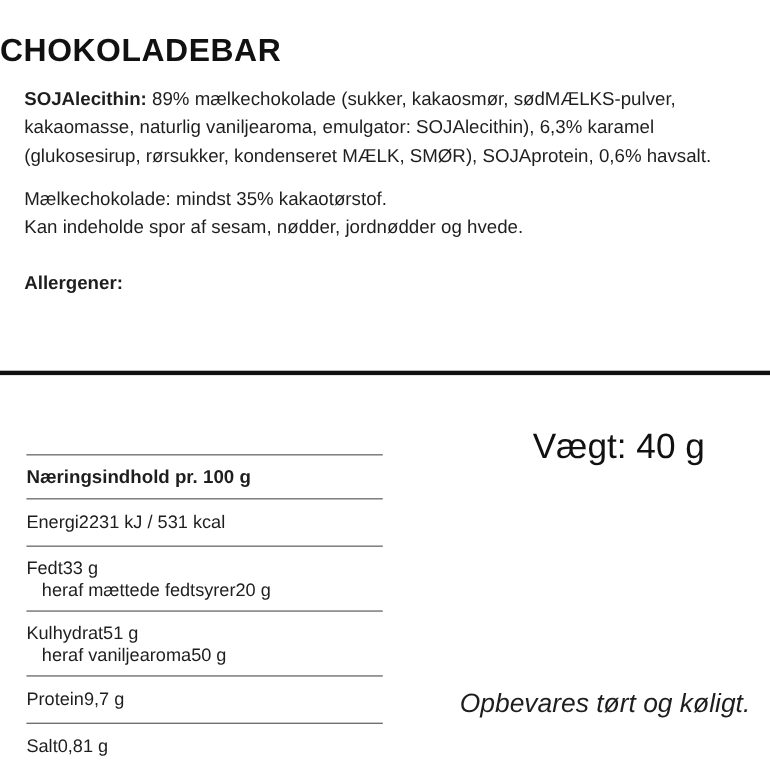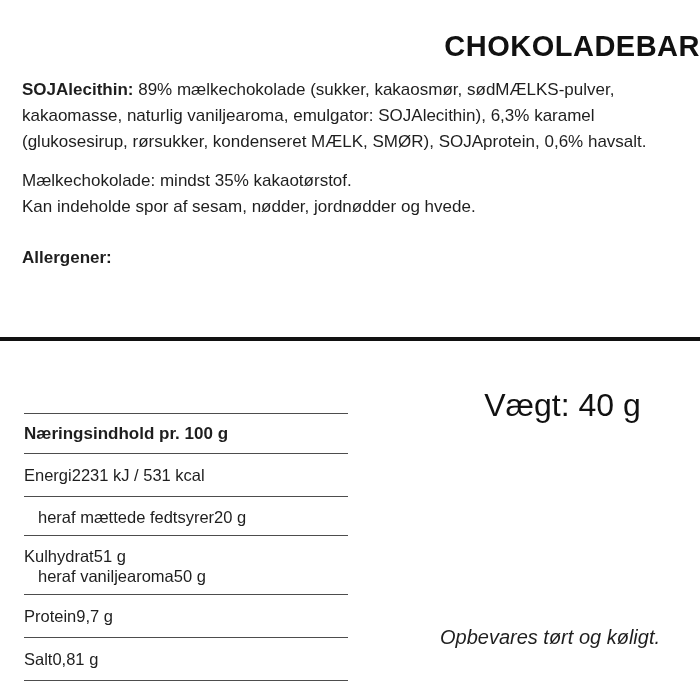--- a/index.html
+++ b/index.html
@@ -10,21 +10,21 @@
   }
   .sheet {
     position: relative;
     width: 700px;
     height: 700px;
     background: #ffffff;
     overflow: hidden;
   }
   .title {
     margin-top: 30px;
-    text-align: right;
+    text-align: left;
     font-size: 29px;
     font-weight: 700;
     letter-spacing: 0.5px;
     color: #111111;
   }
   .body-text {
     font-size: 17px;
     line-height: 26px;
     color: #1e1e1e;
   }
@@ -92,21 +92,21 @@
     text-align: center;
     font-size: 32px;
     color: #111111;
   }
   .storage {
     position: absolute;
     left: 400px;
     top: 626px;
     width: 300px;
     text-align: center;
-    font-size: 20px;
+    font-size: 24px;
     font-style: italic;
     color: #1e1e1e;
   }
 </style>
 </head>
 <body>
 
 <div class="sheet">
 
   <h1 class="title">CHOKOLADEBAR</h1>
@@ -124,20 +124,24 @@
     <div class="nhead">Næringsindhold pr. 100 g</div>
 
     <div class="nrow">
       <div class="rline">
         <span>Energi</span>
         <span>2231 kJ / 531 kcal</span>
       </div>
     </div>
 
     <div class="nrow has-sub">
+      <div class="rline">
+        <span>Fedt</span>
+        <span>33 g</span>
+      </div>
       <div class="rline">
         <span class="sub-label">heraf mættede fedtsyrer</span>
         <span>20 g</span>
       </div>
     </div>
 
     <div class="nrow has-sub">
       <div class="rline">
         <span>Kulhydrat</span>
         <span>51 g</span>

